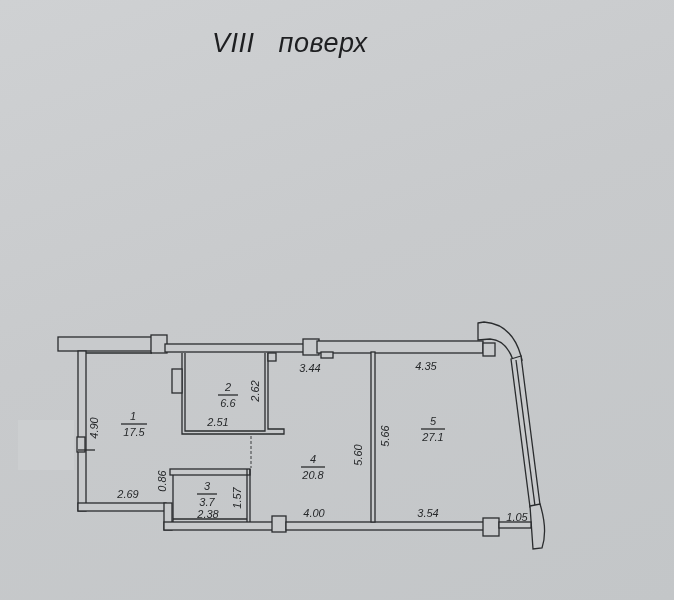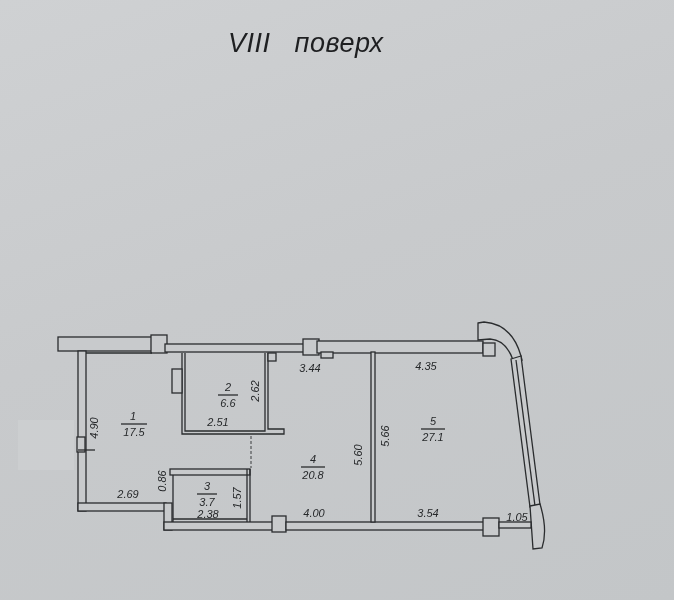--- a/index.html
+++ b/index.html
@@ -4,21 +4,21 @@
 <style>
   html, body { margin: 0; padding: 0; }
   body {
     width: 674px; height: 600px; overflow: hidden;
     background: #c9cbcd;
     background-image: linear-gradient(160deg, #cfd1d3 0%, #c8cacc 45%, #c3c6c8 100%);
     font-family: "Liberation Sans", sans-serif;
     position: relative;
   }
   .title {
-    position: absolute; left: 228px; top: 28px;
+    position: absolute; left: 212px; top: 28px;
     font-size: 27px; font-style: italic; color: #1e1f21;
     letter-spacing: 0.5px; white-space: pre;
   }
   svg.plan { position: absolute; left: 0; top: 0; }
   .lbl { font-family: "Liberation Sans", sans-serif; font-style: italic; fill: #26282a; font-size: 11px; }
   .num { font-size: 11px; }
   .area { font-size: 11px; }
   .wall { fill: #c8cacc; stroke: #2a2c2e; stroke-width: 1.3; }
   .line { stroke: #2a2c2e; stroke-width: 1.3; fill: none; }
   .dash { stroke: #3a3c3e; stroke-width: 1; stroke-dasharray: 3 2; fill: none; }

